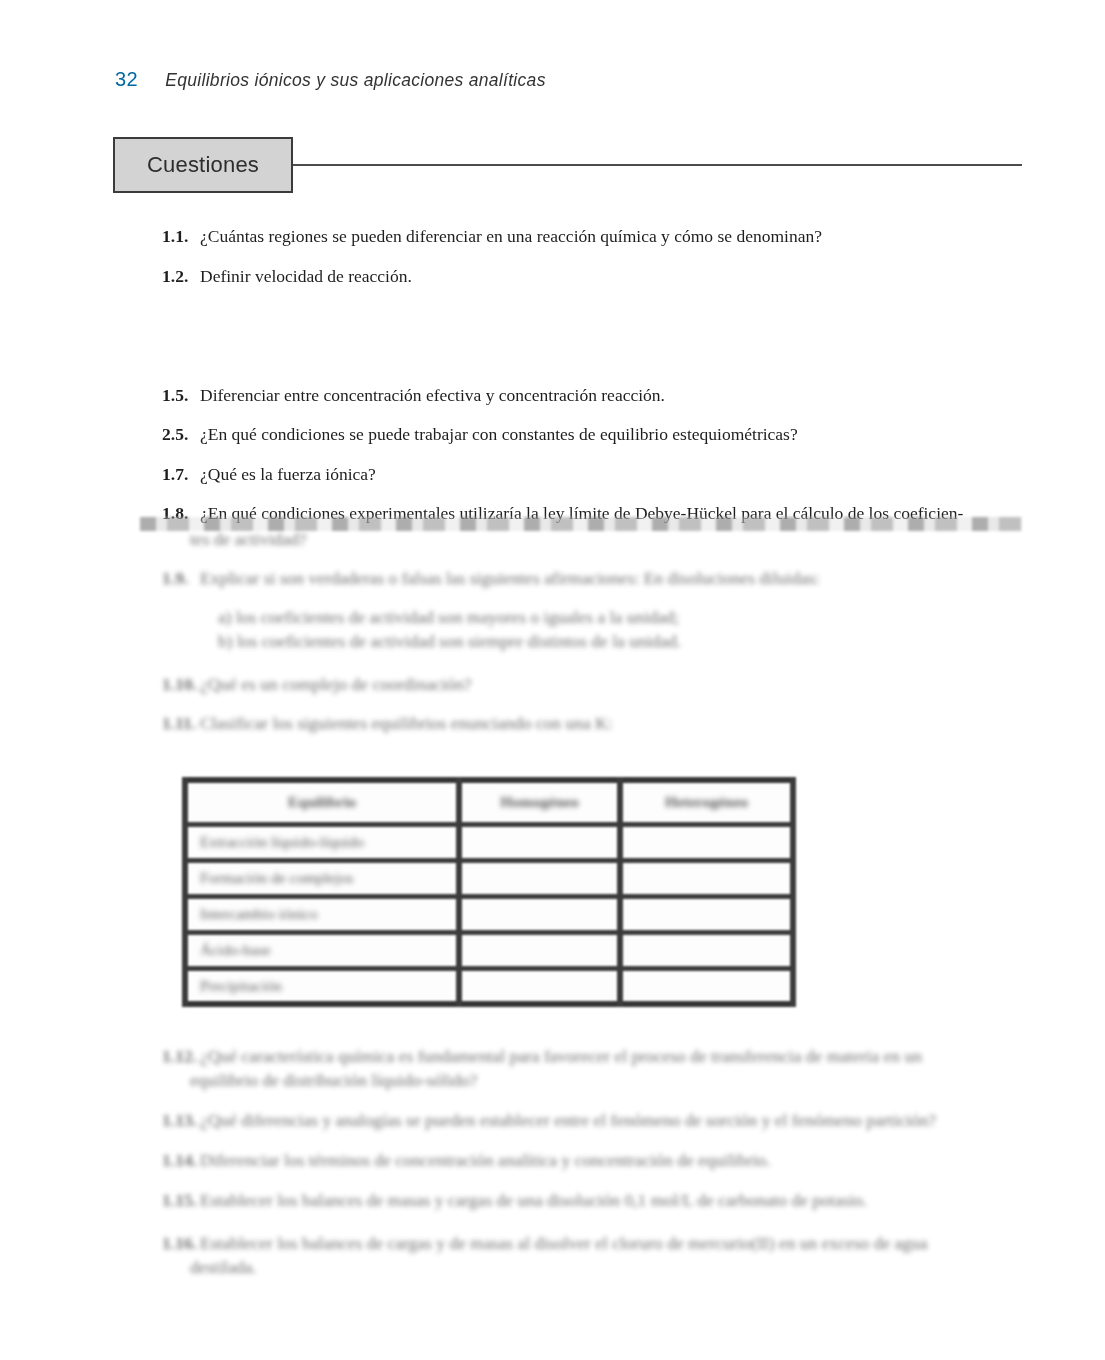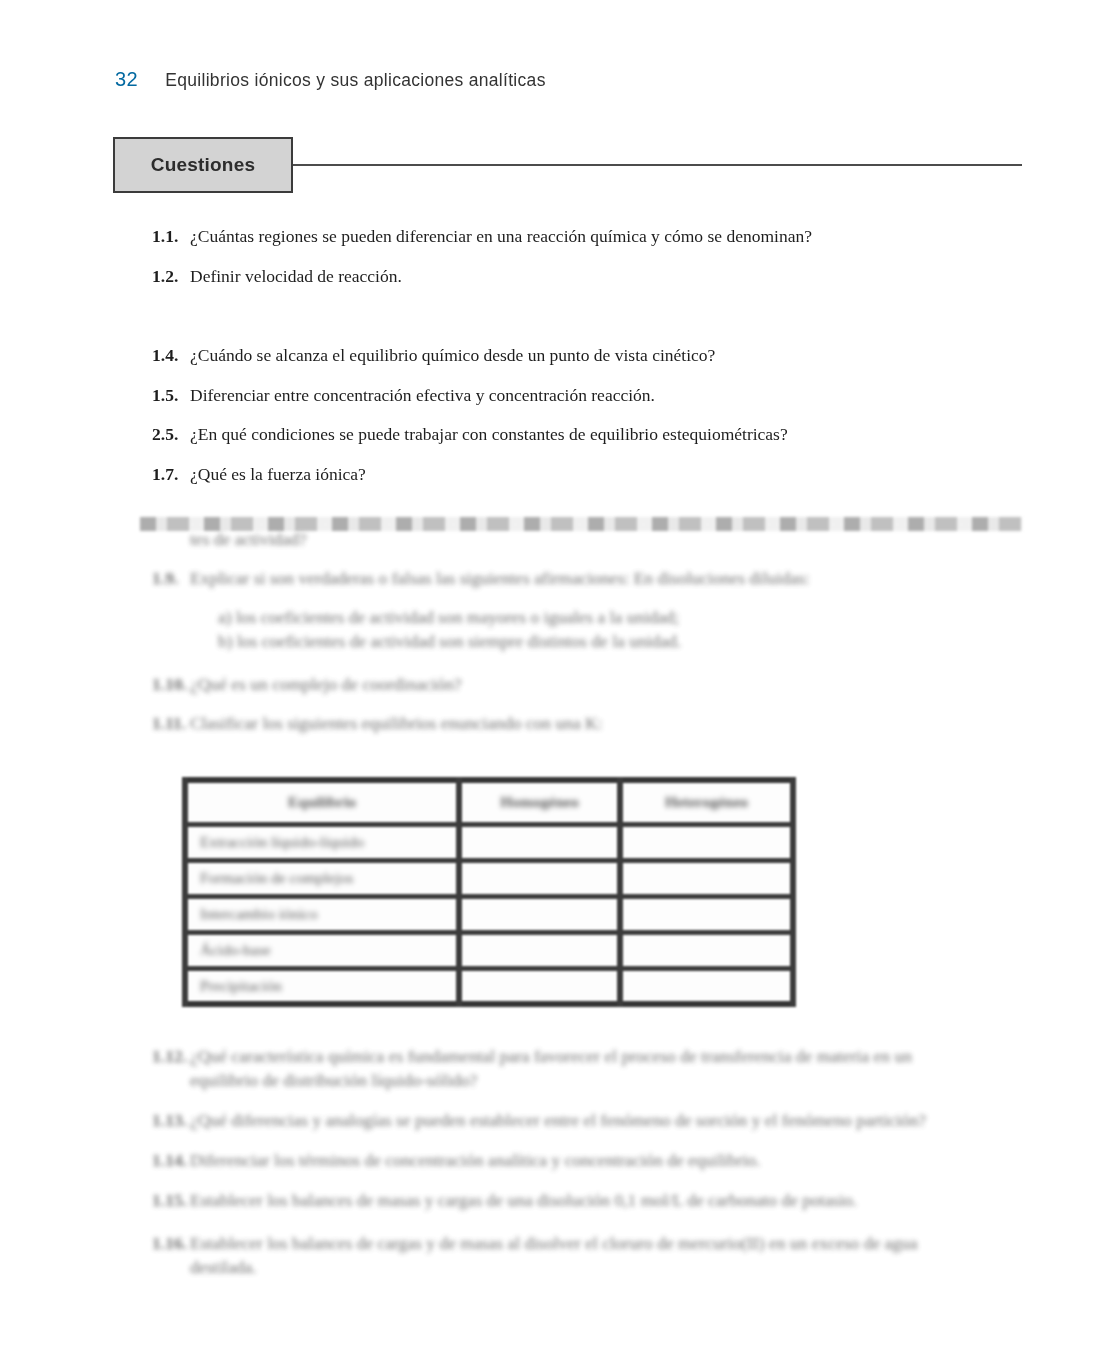--- a/index.html
+++ b/index.html
@@ -4,35 +4,35 @@
 <style>
   html,body{margin:0;padding:0;background:#ffffff;}
   .page{
     position:relative;width:1105px;height:1360px;background:#ffffff;
     font-family:"Liberation Serif", serif;color:#1e1e1e;overflow:hidden;
   }
   
   .running-head{position:absolute;top:68px;left:115px;white-space:nowrap;
     font-family:"Liberation Sans", sans-serif;}
   .pagenum{font-size:20px;color:#0369a1;letter-spacing:.5px;}
-  .runtitle{font-size:17.5px;color:#333;margin-left:27px;letter-spacing:.3px;}
+  .runtitle{font-size:17.5px;font-style:italic;color:#333;margin-left:27px;letter-spacing:.3px;}
   
   .section-box{
     position:absolute;top:137px;left:113px;width:180px;height:56px;
     background:#d3d3d3;border:2px solid #3b3b3b;box-sizing:border-box;
     display:flex;align-items:center;justify-content:center;
   }
   .section-box span{
-    font-family:"Liberation Sans", sans-serif;font-weight:bold;font-size:19px;
+    font-family:"Liberation Sans", sans-serif;font-weight:normal;font-size:22px;
     color:#2d2d2d;letter-spacing:.2px;
   }
   .section-rule{position:absolute;top:164px;left:293px;width:729px;height:2px;background:#4c4c4c;}
   
   .q{position:absolute;left:152px;white-space:nowrap;font-size:17.5px;line-height:21px;}
-  .q .qnum{display:inline-block;width:38px;font-weight:bold;}
+  .q .qnum{display:inline-block;width:38px;font-weight:bold;margin-left:10px;}
   .q.cont{left:190px;}
   .q.sub{left:218px;}
   .blur{filter:blur(2.4px);opacity:.8;color:#4a4a4a;}
   .blur .qnum{color:#4a4a4a;}
   
   .mosaic-band{
     position:absolute;top:517px;left:140px;width:882px;height:14px;
     background:repeating-linear-gradient(90deg,
       rgba(145,145,145,.75) 0 16px, rgba(205,205,205,.45) 16px 27px,
       rgba(165,165,165,.7) 27px 49px, rgba(218,218,218,.4) 49px 64px);
@@ -64,33 +64,33 @@
     <span>Cuestiones</span>
   </div>
   <div class="section-rule"></div>
 
   <div class="q" style="top:226px">
     <span class="qnum">1.1.</span><span>¿Cuántas regiones se pueden diferenciar en una reacción química y cómo se denominan?</span>
   </div>
   <div class="q" style="top:266px">
     <span class="qnum">1.2.</span><span>Definir velocidad de reacción.</span>
   </div>
-  <div class="q" style="top:345px">
-    <span class="qnum">1.4.</span><span>¿Cuándo se alcanza el equilibrio químico desde un punto de vista cinético?</span>
-  </div>
   <div class="q" style="top:385px">
     <span class="qnum">1.5.</span><span>Diferenciar entre concentración efectiva y concentración reacción.</span>
   </div>
   <div class="q" style="top:424px">
     <span class="qnum">2.5.</span><span>¿En qué condiciones se puede trabajar con constantes de equilibrio estequiométricas?</span>
   </div>
   <div class="q" style="top:464px">
     <span class="qnum">1.7.</span><span>¿Qué es la fuerza iónica?</span>
   </div>
 
+  <div class="q" style="top:503px">
+    <span class="qnum">1.8.</span><span>¿En qué condiciones experimentales utilizaría la ley límite de Debye-Hückel para el cálculo de los coeficien-</span>
+  </div>
   <div class="mosaic-band"></div>
   <div class="q cont blur" style="top:529px">
     <span>tes de actividad?</span>
   </div>
 
   <div class="q blur" style="top:568px">
     <span class="qnum">1.9.</span><span>Explicar si son verdaderas o falsas las siguientes afirmaciones: En disoluciones diluidas:</span>
   </div>
   <div class="q sub blur" style="top:607px">
     <span>a) los coeficientes de actividad son mayores o iguales a la unidad;</span>

